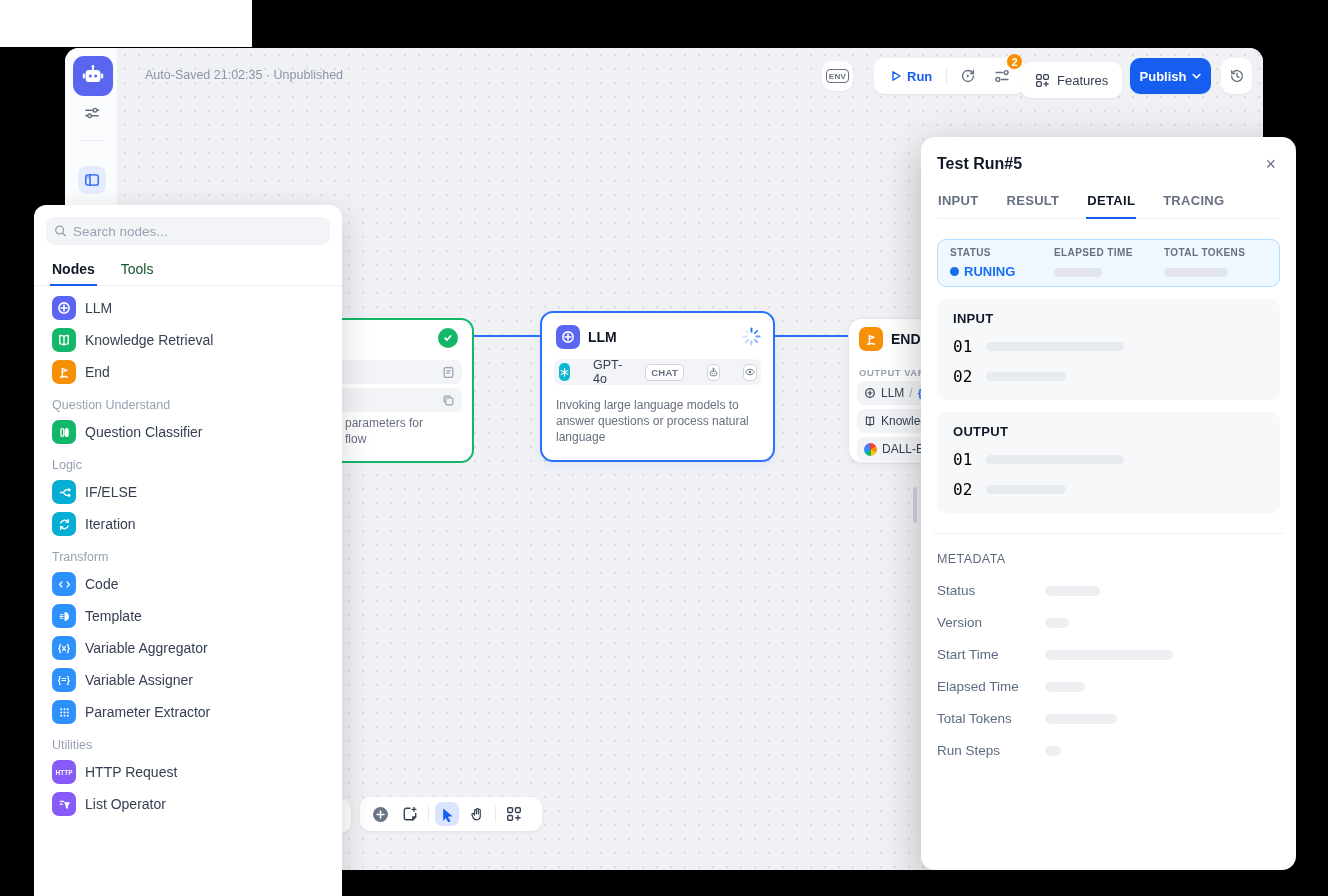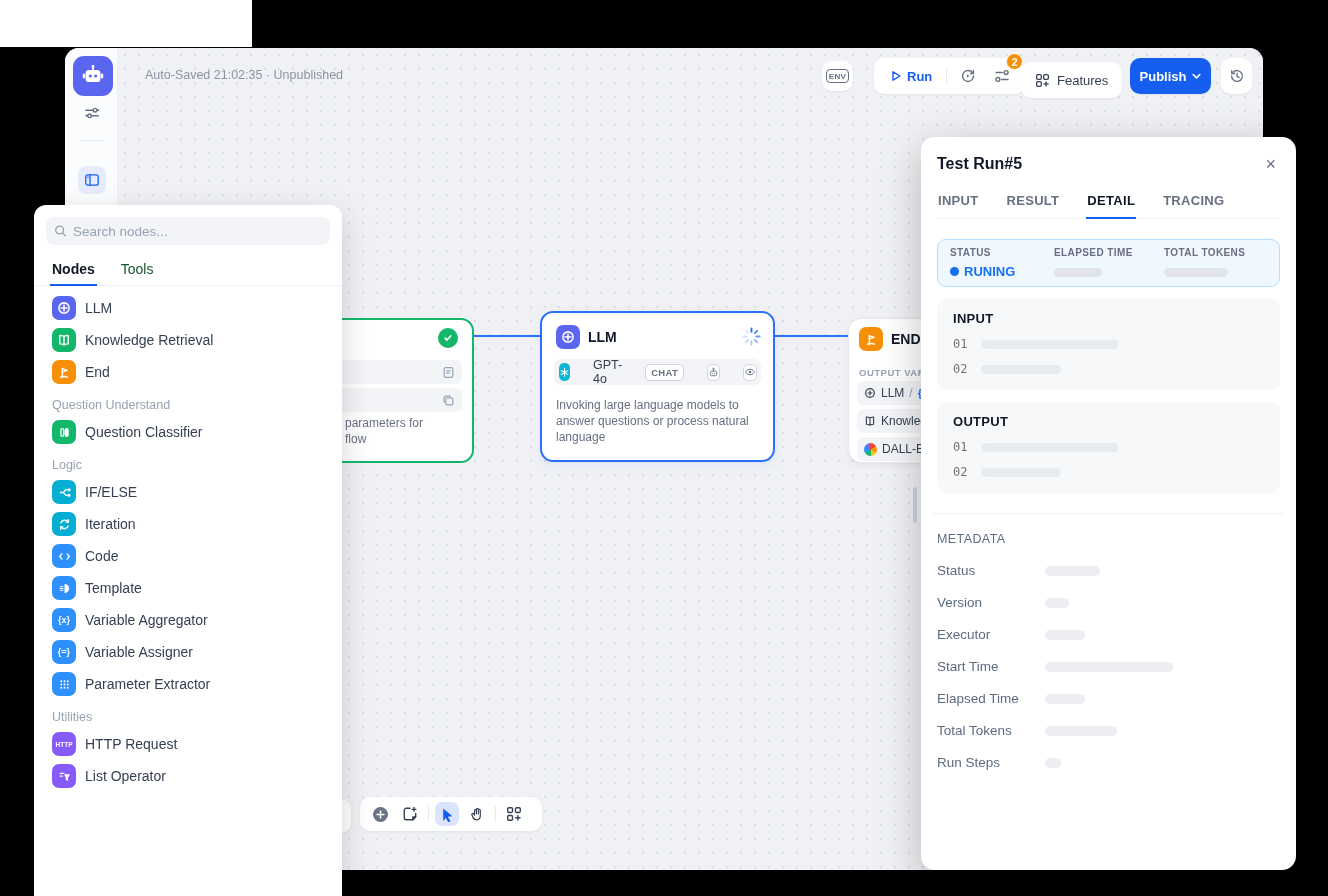--- a/index.html
+++ b/index.html
@@ -108,21 +108,21 @@
   #status-card { margin-top:20px; height:48px; border:1px solid #b2ddff; background:#f0f8ff; border-radius:9px; display:flex; padding:7px 12px; gap:0; }
   .sc-col { display:flex; flex-direction:column; justify-content:space-between; }
   .sc-label { font-size:10px; font-weight:bold; letter-spacing:.4px; color:#676f83; }
   #sc-status { width:104px; } #sc-elapsed { width:110px; }
   #status-val { display:flex; align-items:center; gap:5px; color:#1570ef; font-size:13px; font-weight:bold; }
   #status-dot { width:9px; height:9px; border-radius:50%; background:#1570ef; }
   .skel { background:#e1e5eb; border-radius:5px; height:9px; }
   .card { margin-top:12px; background:#f7f8fa; border-radius:9px; padding:12px 16px 14px; }
   .card-title { font-size:13px; font-weight:bold; color:#101828; letter-spacing:.3px; }
   .cline { display:flex; align-items:center; gap:14px; margin-top:11px; }
-  .cnum { font-family:"DejaVu Sans Mono", monospace; font-size:12px; color:#737373; }
+  .cnum { font-family:"DejaVu Sans Mono", monospace; font-size:16px; color:#000000; }
   .cbar { height:9px; background:#e7eaef; border-radius:5px; }
   #tr-divider { height:1px; background:#eef0f3; margin:20px -4px 0; }
   #meta-title { margin-top:18px; font-size:12.5px; color:#5d6b82; letter-spacing:.4px; }
   .mrow { display:flex; align-items:center; margin-top:17px; }
   .mlabel { width:108px; font-size:13.5px; color:#5d6b82; }
   .mskel { height:10px; background:#eceef2; border-radius:5px; }
 
   svg { display:block; }
 </style>
 </head>
@@ -452,20 +452,21 @@
     <div class="nitem">
       <span class="nicon bg-cyan">
           <svg width="13" height="13" viewBox="0 0 12 12" fill="none" stroke="#fff" stroke-width="1.2" stroke-linecap="round" stroke-linejoin="round">
             <path d="M2.6 4.6a3.8 3.8 0 016.8-.8M9.4 7.4a3.8 3.8 0 01-6.8.8"></path>
             <path d="M9.6 1.6v2.2H7.4M2.4 10.4V8.2h2.2"></path>
           </svg>
         </span>
       <span class="nlabel">Iteration</span>
     </div>
 
+    <div class="ngroup-title">Transform</div>
     <div class="nitem">
       <span class="nicon bg-blue">
           <svg width="13" height="13" viewBox="0 0 12 12" fill="none" stroke="#fff" stroke-width="1.2" stroke-linecap="round" stroke-linejoin="round">
             <path d="M3.6 3.6L1.6 6l2 2.4M8.4 3.6l2 2.4-2 2.4"></path>
           </svg>
         </span>
       <span class="nlabel">Code</span>
     </div>
     <div class="nitem">
       <span class="nicon bg-blue">
@@ -584,24 +585,20 @@
 
   <div class="mrow">
       <span class="mlabel">Status</span>
       <span class="mskel" style="width:55px"></span>
     </div>
   <div class="mrow">
       <span class="mlabel">Version</span>
       <span class="mskel" style="width:24px"></span>
     </div>
   <div class="mrow">
-      <span class="mlabel">Executor</span>
-      <span class="mskel" style="width:40px"></span>
-    </div>
-  <div class="mrow">
       <span class="mlabel">Start Time</span>
       <span class="mskel" style="width:128px"></span>
     </div>
   <div class="mrow">
       <span class="mlabel">Elapsed Time</span>
       <span class="mskel" style="width:40px"></span>
     </div>
   <div class="mrow">
       <span class="mlabel">Total Tokens</span>
       <span class="mskel" style="width:72px"></span>

